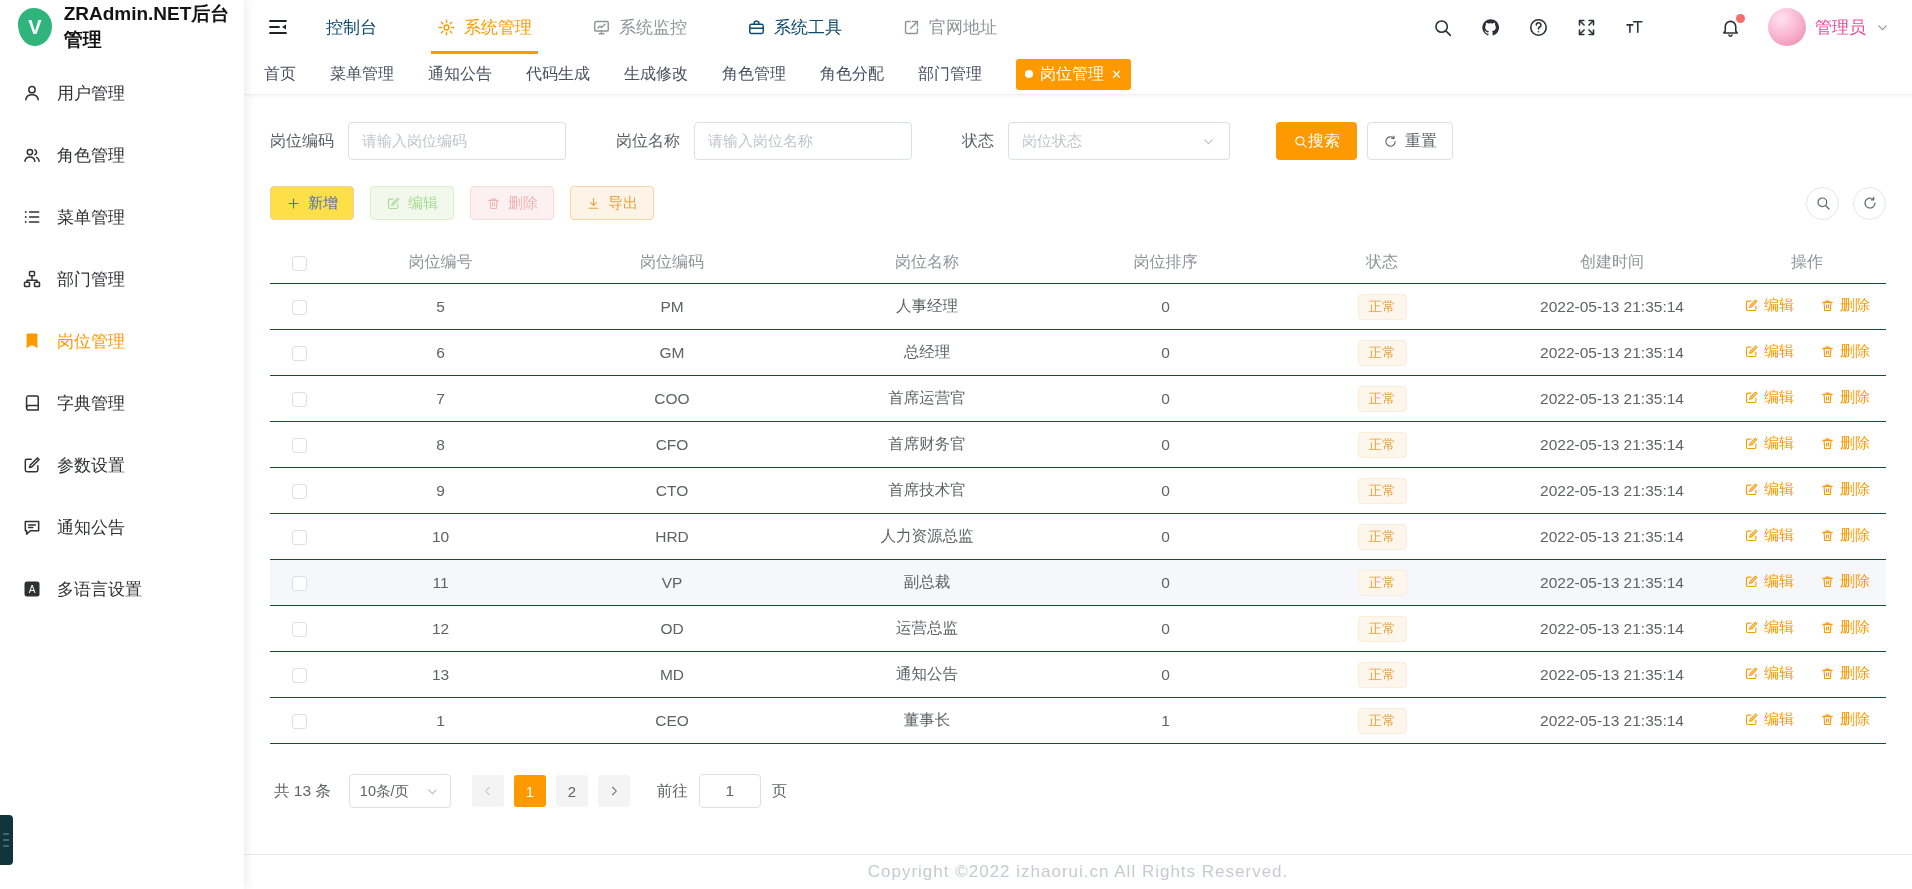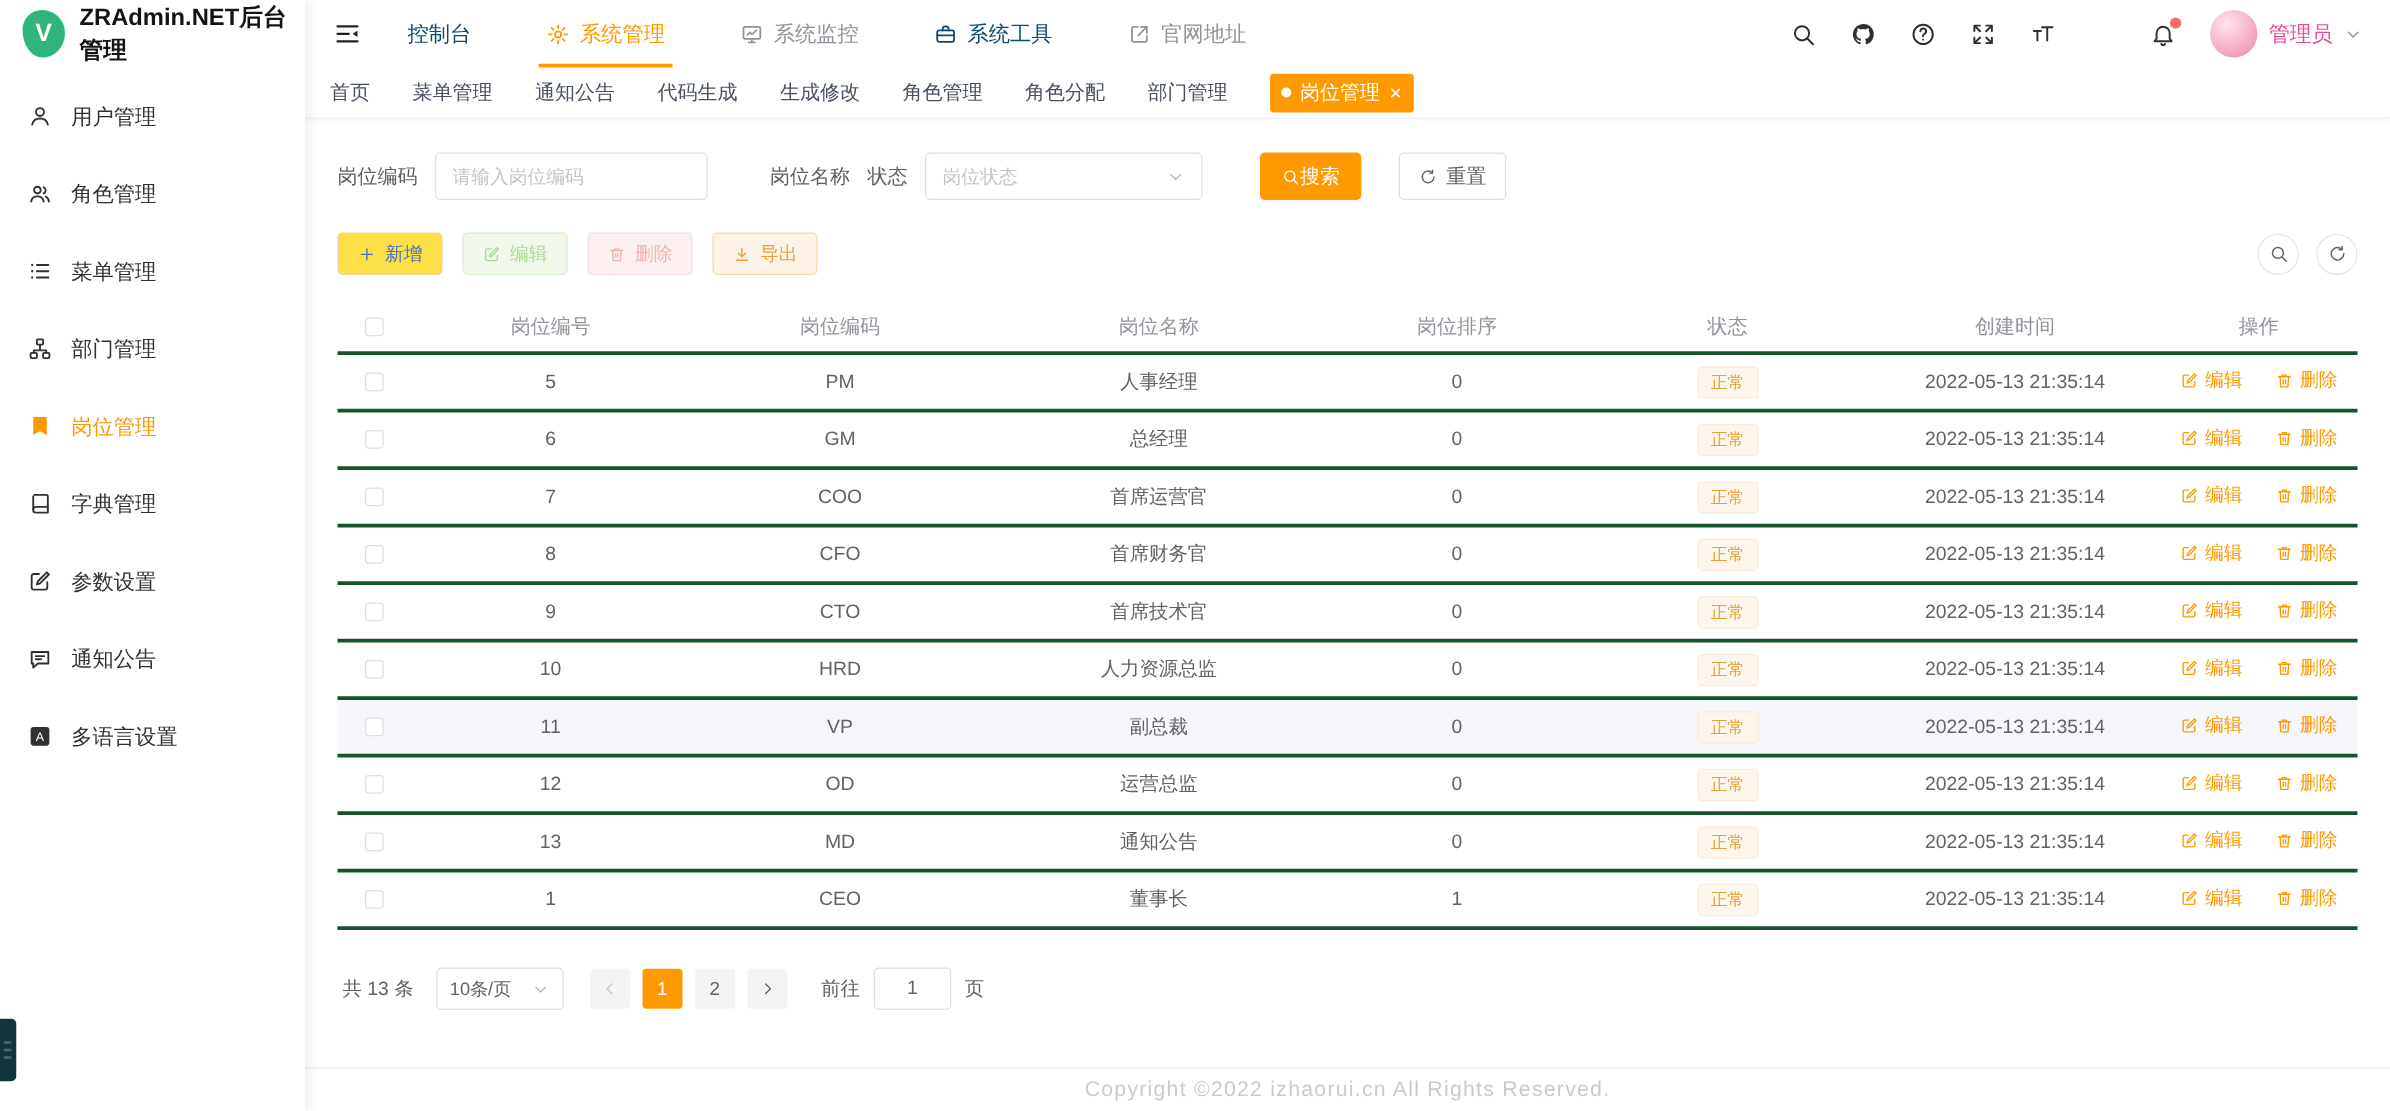--- a/index.html
+++ b/index.html
@@ -67,38 +67,38 @@
     margin-right:50px; }
   .f-select { width:222px; justify-content:space-between; margin-right:46px; }
   .placeholder { color:#c0c4cc; }
   .sel-caret { width:15px; height:15px; color:#b6bac2; }
   .btn-search { height:38px; padding:0 17px; background:var(--accent); color:#fff;
     border:none; border-radius:4px; display:flex; align-items:center; gap:0;
     font-size:16px; cursor:pointer; }
   .btn-search .b-ic, .btn-reset .b-ic { width:15px; height:15px; }
   .btn-reset { height:38px; padding:0 15px; background:#fff; border:1px solid #dcdfe6;
     border-radius:4px; color:#606266; display:flex; align-items:center; gap:7px;
-    font-size:16px; margin-left:30px; cursor:pointer; }
+    font-size:16px; margin-left:10px; cursor:pointer; }
 
   .toolbar { display:flex; align-items:center; margin-top:26px; }
   .t-btn { height:34px; padding:0 15px; border-radius:4px; display:flex; align-items:center;
     gap:7px; font-size:15px; border:1px solid; margin-right:16px; cursor:pointer; background:#fff; }
   .t-btn .b-ic { width:15px; height:15px; }
   .t-add    { background:#fde047; border-color:#f3cf9d; color:#4a6fbf;justify-content:center; }
   .t-edit   { background:#f2f9ec; border-color:#d9eeca; color:#a9da96; cursor:not-allowed; }
   .t-del    { background:#fdf0f0; border-color:#f8dcdc; color:#f0b4b4; cursor:not-allowed; }
   .t-export { background:#fdf4e7; border-color:#f5d7a4; color:#e8a23d; }
   .toolbar-right { margin-left:auto; display:flex; gap:14px; }
   .circle-btn { width:33px; height:33px; border:1px solid #e2e5ea; border-radius:50%;
     display:grid; place-items:center; color:#5f646c; background:#fff; cursor:pointer; }
   .circle-btn .b-ic { width:16px; height:16px; }
 
   
   .table { margin-top:22px; }
-  .tr { display:flex; align-items:center; height:46px; border-bottom:3px solid #14532d;
+  .tr { display:flex; align-items:center; height:46px; border-bottom:1px solid #14532d;
     font-size:15.5px; color:#606266; }
   .tr.head { height:42px; color:#909399; font-size:16px; }
   .tr.hover { background:#f5f7fa; }
   .td { text-align:center; }
   .c0 { width:58px; }  .c1 { width:225px; } .c2 { width:238px; } .c3 { width:272px; }
   .c4 { width:205px; } .c5 { width:228px; } .c6 { width:232px; } .c7 { flex:1; }
   .cb { display:inline-block; width:15px; height:15px; border:1px solid #dcdfe6;
     border-radius:3px; background:#fff; vertical-align:middle; cursor:pointer; }
   .tag { display:inline-block; padding:3px 10px; font-size:13.5px; color:var(--tag-text);
     background:var(--tag-bg); border:1px solid #faecd8; border-radius:4px; }
@@ -351,20 +351,23 @@
       </div>
     </div>
 
   <div class="content">
     <div class="filters">
       <span class="f-label">岗位编码</span>
       <div class="f-input">
         <span class="placeholder">请输入岗位编码</span>
       </div>
       <span class="f-label">岗位名称</span>
+      <div class="f-input">
+        <span class="placeholder">请输入岗位名称</span>
+      </div>
       <span class="f-label">状态</span>
       <div class="f-input f-select">
         <span class="placeholder">岗位状态</span>
         <span class="ic sel-caret">
             <svg viewBox="0 0 24 24" fill="none" stroke="currentColor" stroke-width="1.8" stroke-linecap="round" stroke-linejoin="round">
               <path d="M6 9.3l6 6 6-6"></path>
             </svg>
           </span>
       </div>
       <button class="btn-search">

